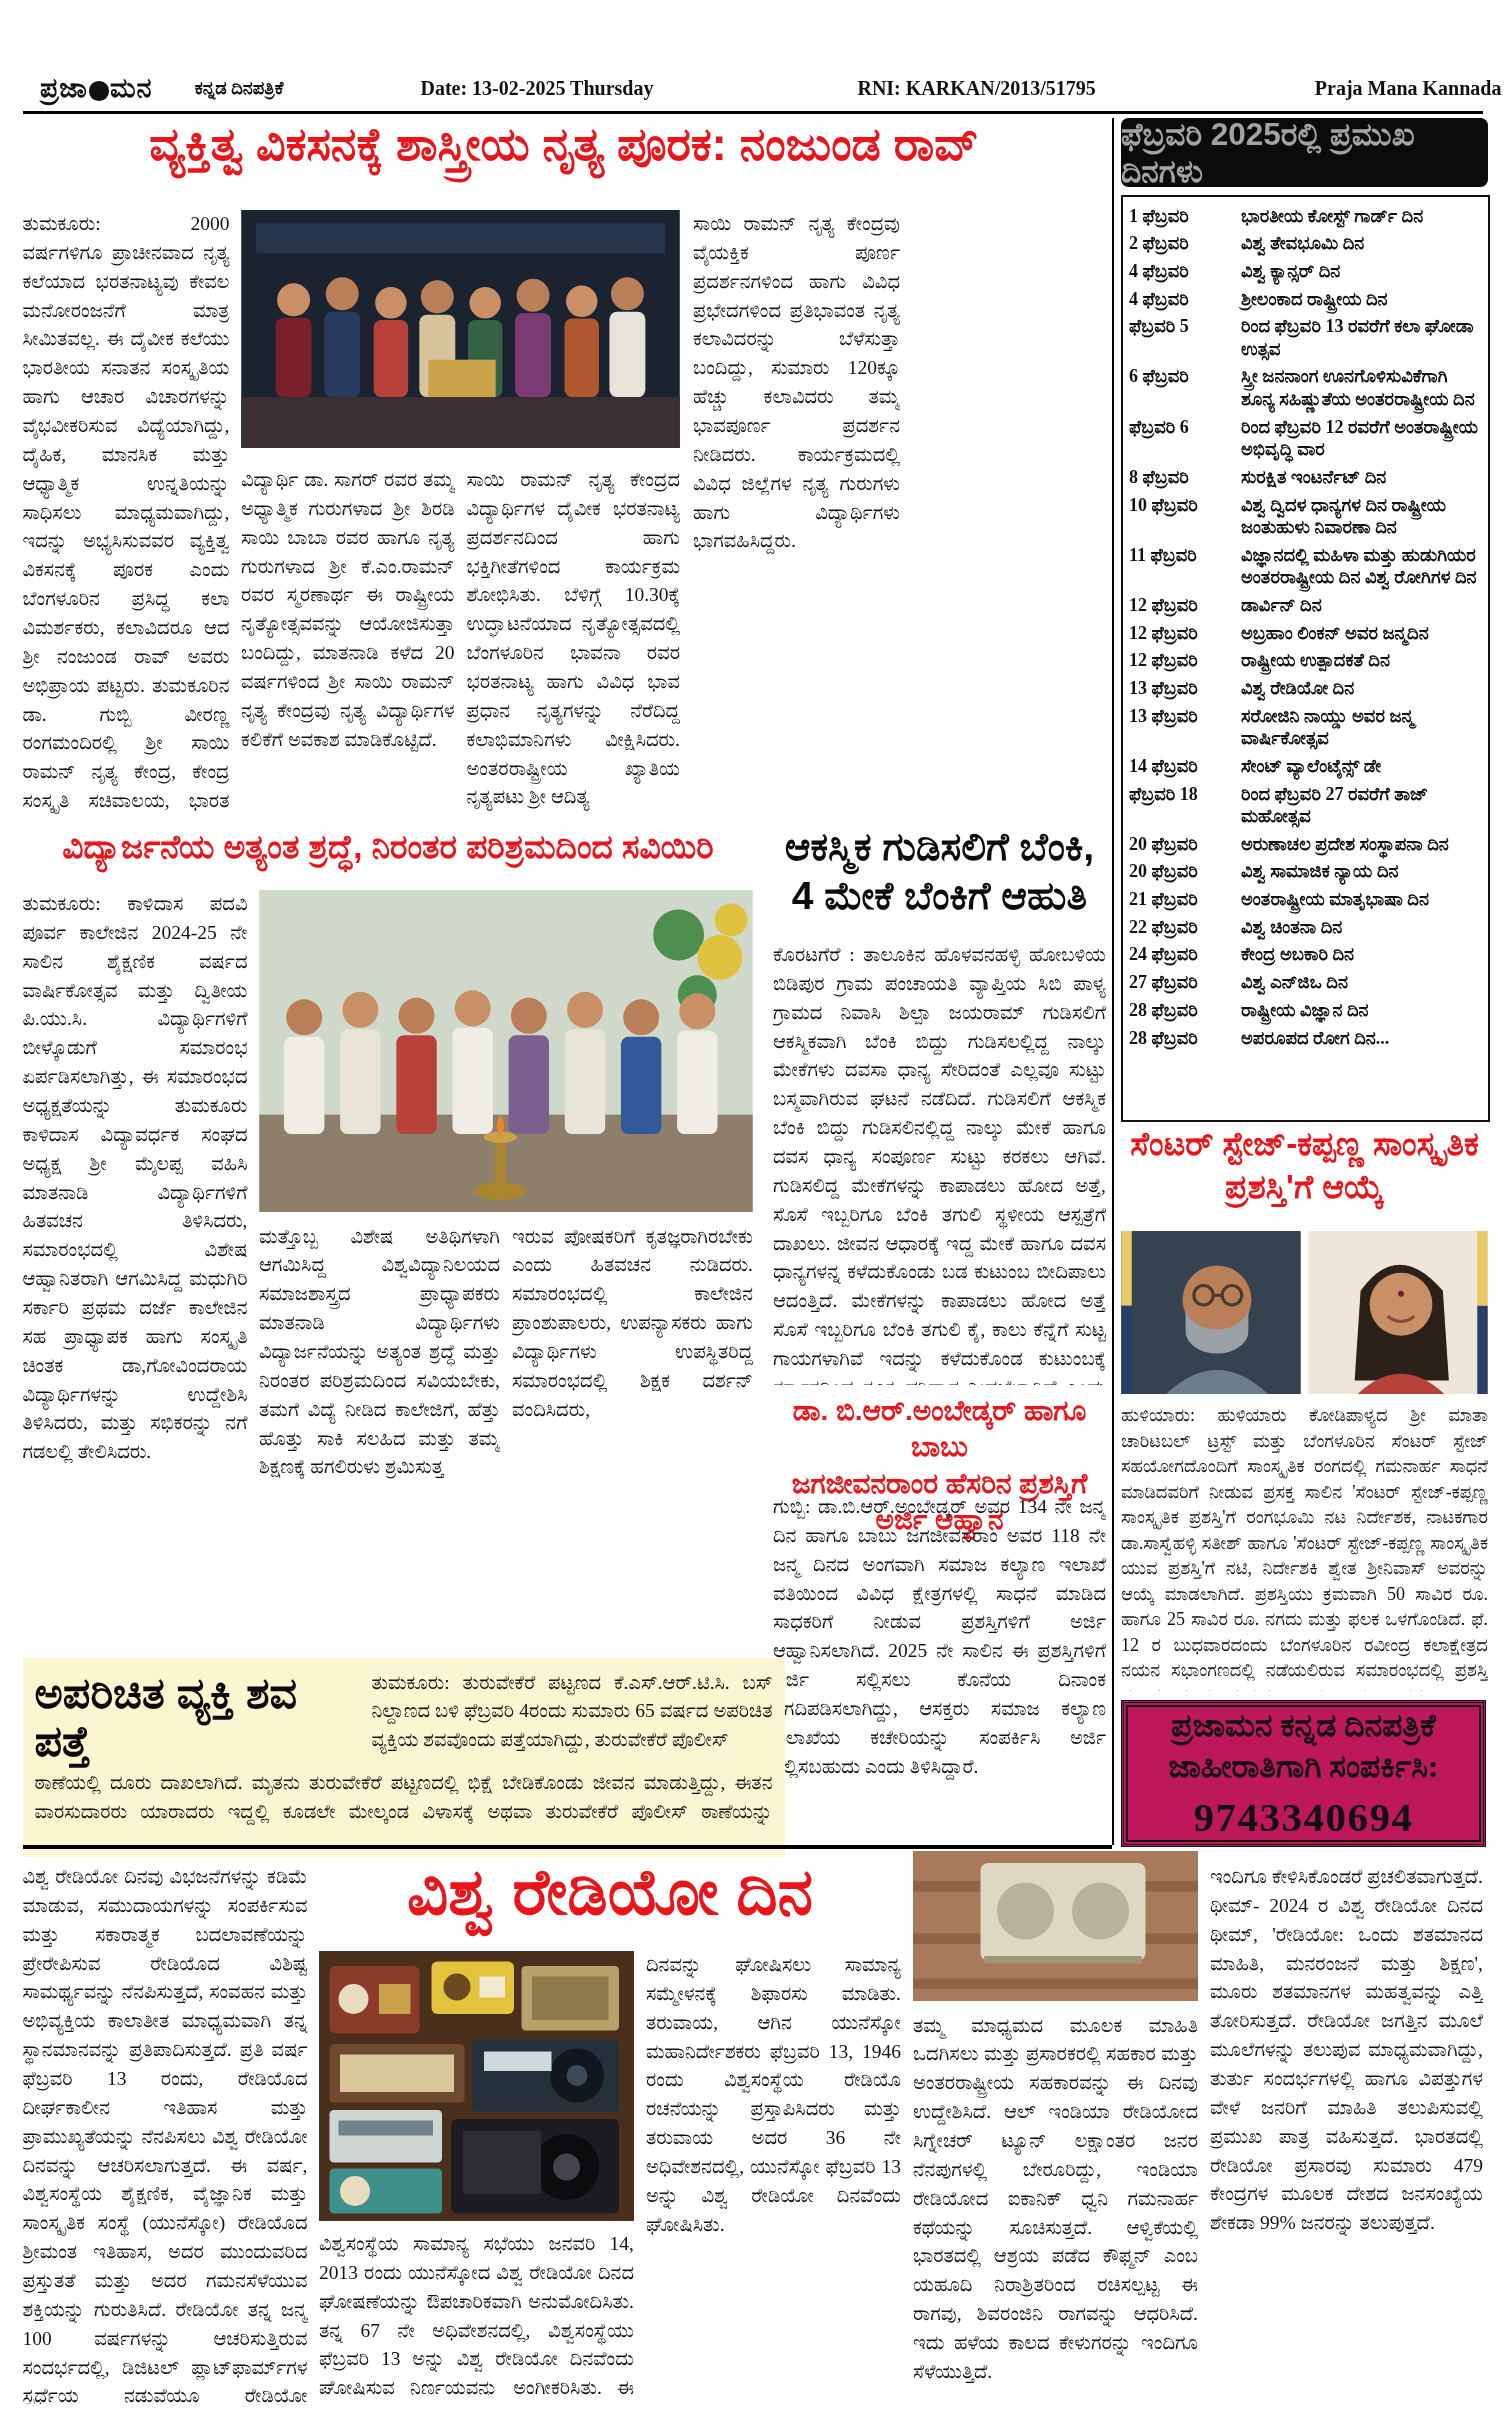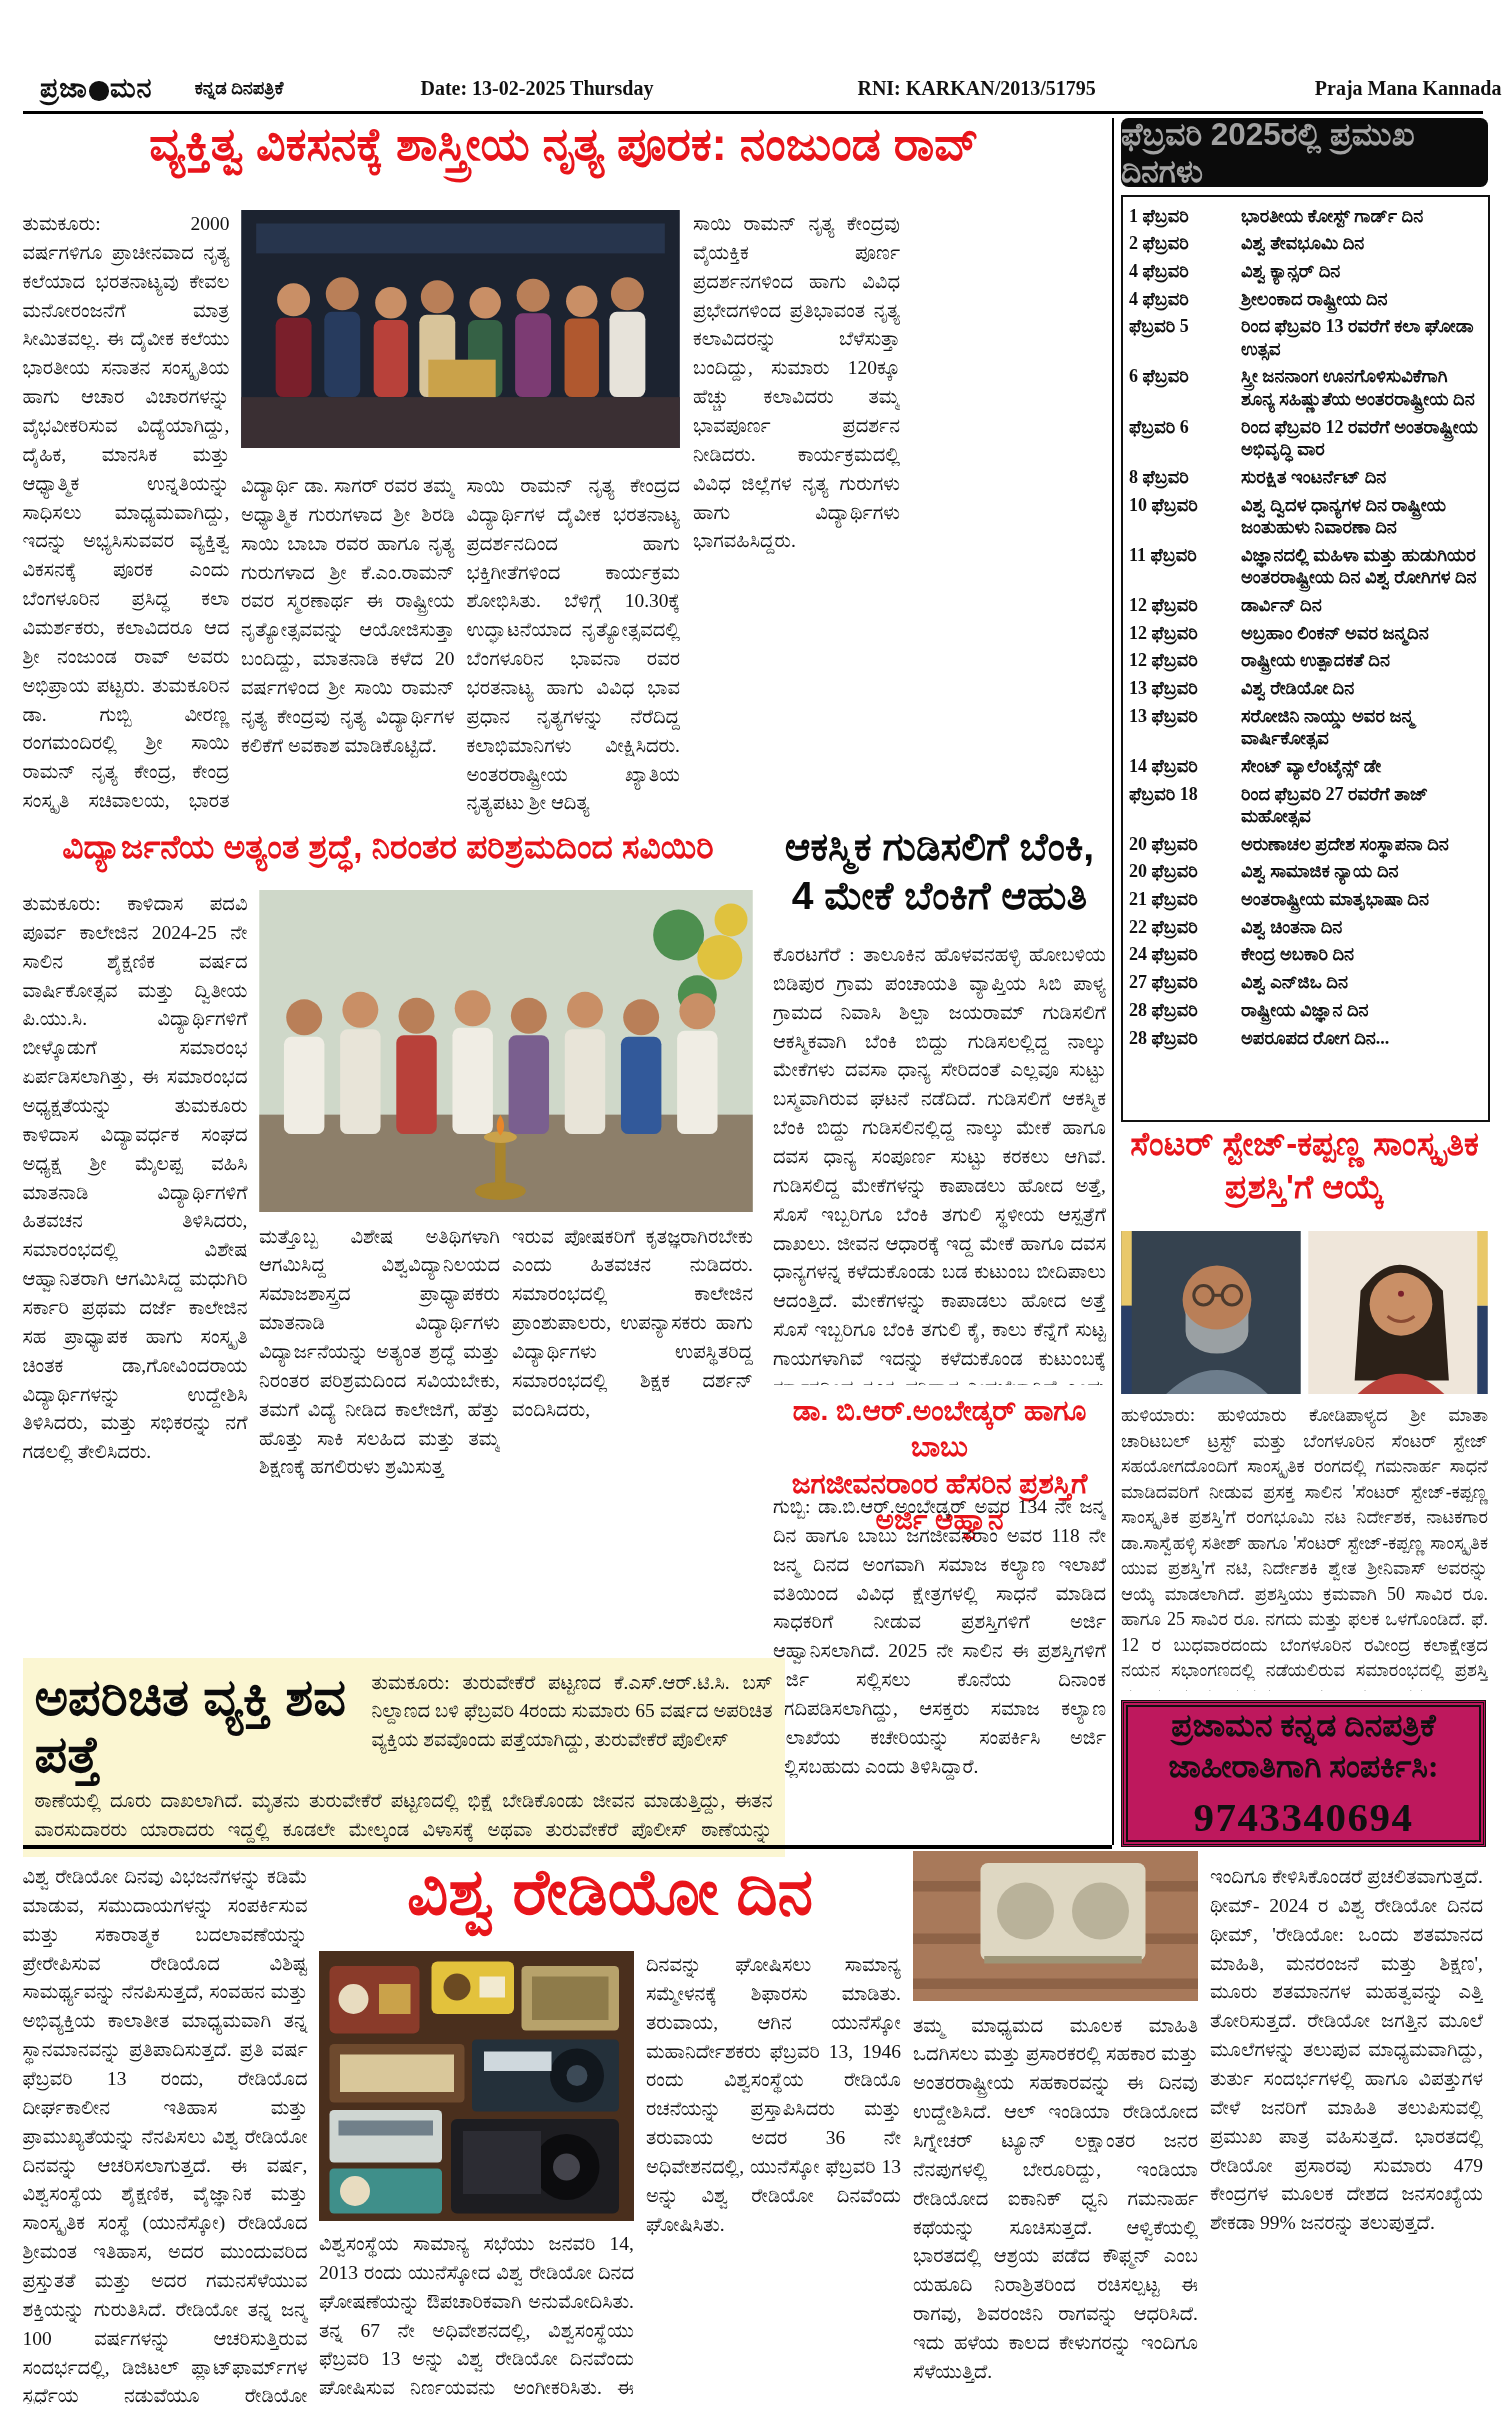--- a/index.html
+++ b/index.html
@@ -26,21 +26,21 @@
   
   .cal-title{background:#0b0b0b;color:#a3a3a3;border-radius:7.5px;display:flex;align-items:center;
              justify-content:center;font-family:"Liberation Sans",sans-serif;font-weight:bold;
              font-size:31.5px;}
   .cal-box{border:2.2px solid #111;padding:7.5px 6px;overflow:hidden;}
   .cal-row{display:flex;margin-bottom:5.2px;}
   .cal-date{flex:0 0 112px;font-weight:bold;font-size:18px;line-height:1.25;}
   .cal-event{flex:1;font-weight:bold;font-size:18px;line-height:1.25;}
   
   .ybox{background:#fbf6d2;padding:10.5px 12px;overflow:hidden;}
-  .ybox-head{font-family:"Liberation Sans",sans-serif;font-weight:bold;font-size:51px;
+  .ybox-head{font-family:"Liberation Sans",sans-serif;font-weight:bold;font-size:43px;
              line-height:1.12;color:#0b0b0b;}
   
   .adbox{background:#ececec;border:3.7px double #111;outline:2.2px solid #111;outline-offset:-7.5px;
          display:flex;flex-direction:column;align-items:center;justify-content:center;
          text-align:center;}
   .ad-line{font-weight:bold;font-size:31.5px;line-height:1.3;}
   .ad-phone{font-weight:bold;font-size:41px;letter-spacing:1.5px;margin-top:4.5px;}
   .row{display:flex;}
 </style>
 </head>
@@ -80,21 +80,21 @@
           <rect x="303" y="147" width="46" height="103" rx="10" fill="#356145"></rect>
         <circle cx="390" cy="114" r="22" fill="#b97f58"></circle>
           <rect x="366" y="138" width="48" height="112" rx="10" fill="#7c3b73"></rect>
         <circle cx="455" cy="122" r="21" fill="#c98f66"></circle>
           <rect x="432" y="145" width="46" height="105" rx="10" fill="#b0582f"></rect>
         <circle cx="516" cy="112" r="22" fill="#b97f58"></circle>
           <rect x="492" y="136" width="48" height="114" rx="10" fill="#e7e3da"></rect>
       </g>
       <rect x="250" y="200" width="90" height="50" fill="#caa24a"></rect>
     </svg>
-    <div class="row" style="margin-top:24px;gap:12px;">
+    <div class="row" style="margin-top:18px;gap:12px;">
       <div class="coltext" style="width:214px;height:346px;">ವಿದ್ಯಾರ್ಥಿ ಡಾ. ಸಾಗರ್ ರವರ ತಮ್ಮ ಅಧ್ಯಾತ್ಮಿಕ ಗುರುಗಳಾದ ಶ್ರೀ ಶಿರಡಿ ಸಾಯಿ ಬಾಬಾ ರವರ ಹಾಗೂ ನೃತ್ಯ ಗುರುಗಳಾದ ಶ್ರೀ ಕೆ.ಎಂ.ರಾಮನ್ ರವರ ಸ್ಮರಣಾರ್ಥ ಈ ರಾಷ್ಟ್ರೀಯ ನೃತ್ಯೋತ್ಸವವನ್ನು ಆಯೋಜಿಸುತ್ತಾ ಬಂದಿದ್ದು, ಮಾತನಾಡಿ ಕಳೆದ 20 ವರ್ಷಗಳಿಂದ ಶ್ರೀ ಸಾಯಿ ರಾಮನ್ ನೃತ್ಯ ಕೇಂದ್ರವು ನೃತ್ಯ ವಿದ್ಯಾರ್ಥಿಗಳ ಕಲಿಕೆಗೆ ಅವಕಾಶ ಮಾಡಿಕೊಟ್ಟಿದೆ.</div>
       <div class="coltext" style="width:214px;height:346px;">ಸಾಯಿ ರಾಮನ್ ನೃತ್ಯ ಕೇಂದ್ರದ ವಿದ್ಯಾರ್ಥಿಗಳ ದೈವೀಕ ಭರತನಾಟ್ಯ ಪ್ರದರ್ಶನದಿಂದ ಹಾಗು ಭಕ್ತಿಗೀತೆಗಳಿಂದ ಕಾರ್ಯಕ್ರಮ ಶೋಭಿಸಿತು. ಬೆಳಿಗ್ಗೆ 10.30ಕ್ಕೆ ಉದ್ಘಾಟನೆಯಾದ ನೃತ್ಯೋತ್ಸವದಲ್ಲಿ ಬೆಂಗಳೂರಿನ ಭಾವನಾ ರವರ ಭರತನಾಟ್ಯ ಹಾಗು ವಿವಿಧ ಭಾವ ಪ್ರಧಾನ ನೃತ್ಯಗಳನ್ನು ನೆರೆದಿದ್ದ ಕಲಾಭಿಮಾನಿಗಳು ವೀಕ್ಷಿಸಿದರು. ಅಂತರರಾಷ್ಟ್ರೀಯ ಖ್ಯಾತಿಯ ನೃತ್ಯಪಟು ಶ್ರೀ ಆದಿತ್ಯ</div>
     </div>
   </div>
 
   <div class="abs coltext" style="left:693px;top:210px;width:207px;height:606px;">ಸಾಯಿ ರಾಮನ್ ನೃತ್ಯ ಕೇಂದ್ರವು ವೈಯಕ್ತಿಕ ಪೂರ್ಣ ಪ್ರದರ್ಶನಗಳಿಂದ ಹಾಗು ವಿವಿಧ ಪ್ರಭೇದಗಳಿಂದ ಪ್ರತಿಭಾವಂತ ನೃತ್ಯ ಕಲಾವಿದರನ್ನು ಬೆಳೆಸುತ್ತಾ ಬಂದಿದ್ದು, ಸುಮಾರು 120ಕ್ಕೂ ಹೆಚ್ಚು ಕಲಾವಿದರು ತಮ್ಮ ಭಾವಪೂರ್ಣ ಪ್ರದರ್ಶನ ನೀಡಿದರು. ಕಾರ್ಯಕ್ರಮದಲ್ಲಿ ವಿವಿಧ ಜಿಲ್ಲೆಗಳ ನೃತ್ಯ ಗುರುಗಳು ಹಾಗು ವಿದ್ಯಾರ್ಥಿಗಳು ಭಾಗವಹಿಸಿದ್ದರು.</div>
 
   <div class="abs hl-red" style="left:22.5px;top:829px;width:731px;height:49px;font-size:33px;line-height:1.1;overflow:hidden;">ವಿದ್ಯಾರ್ಜನೆಯ ಅತ್ಯಂತ ಶ್ರದ್ಧೆ, ನಿರಂತರ ಪರಿಶ್ರಮದಿಂದ ಸವಿಯಿರಿ</div>
 
   <div class="abs" style="left:773px;top:823px;width:333px;height:109px;">

